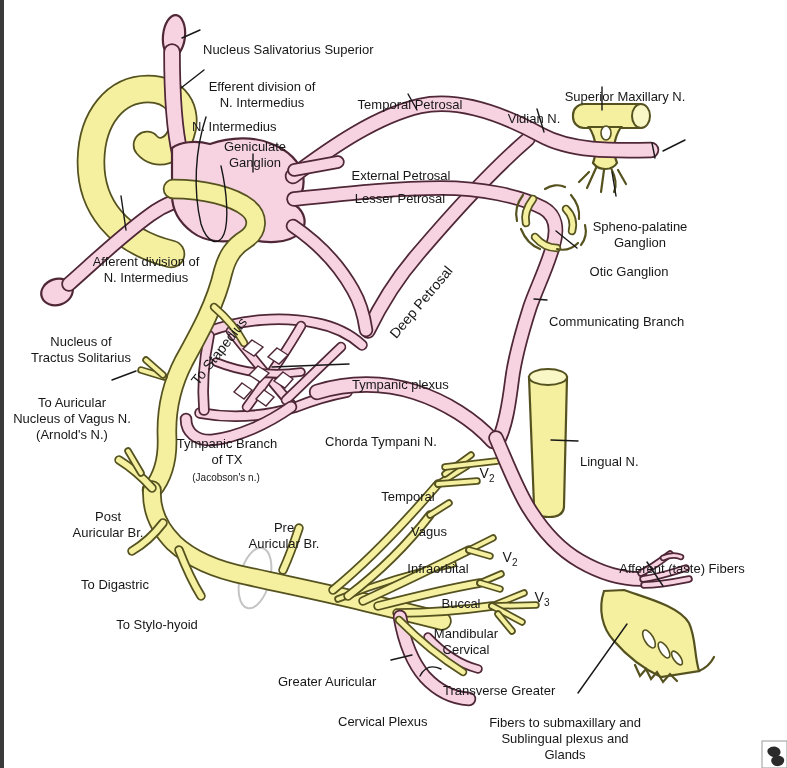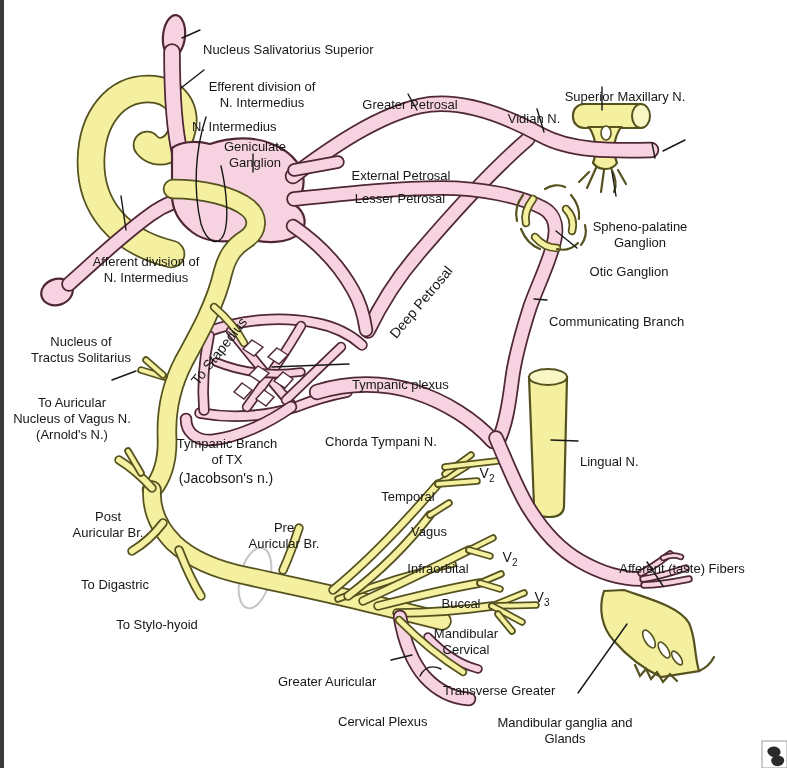--- a/index.html
+++ b/index.html
@@ -3,21 +3,21 @@
 <meta charset="utf-8">
 <style>
   html,body{margin:0;padding:0;background:#fff;}
   #stage{position:relative;width:787px;height:768px;background:var(--bg,#fff);overflow:hidden;
          font-family:"Liberation Sans",sans-serif;}
   #art{position:absolute;left:0;top:0;}
   #labels{position:absolute;left:0;top:0;width:100%;height:100%;margin-top:21px;}
   .lbl{position:absolute;font-size:13px;line-height:16px;color:var(--ink,#171717);white-space:nowrap;}
   .c{transform:translateX(-50%);text-align:center;}
   .rot{transform:translate(-50%,-50%) rotate(var(--rot));text-align:center;font-size:14px;}
-  .small{font-size:14px;}
+  .small{font-size:10px;}
   .vlab{font-size:14px;font-weight:normal;}
   .vlab sub{font-size:10px;}
   path.tube,path.tube-core{fill:none;stroke-linecap:round;stroke-linejoin:round;}
   .ptr{fill:none;stroke:var(--ink,#171717);stroke-width:1.4;stroke-linecap:round;}
   .oliveln{fill:none;stroke:var(--yout,#55521f);stroke-width:2.2;stroke-linecap:round;}
   .fillPink{fill:var(--pink,#f7d3e1);stroke:var(--pout,#4f2736);stroke-width:2.2;}
   .fillYellow{fill:var(--yellow,#f4f0a0);stroke:var(--yout,#55521f);stroke-width:2.2;}
   .fillYellowLight{fill:var(--yellowlight,#faf7c6);stroke:var(--yout,#55521f);stroke-width:2;}
   .hole{fill:#fff;stroke:var(--yout,#55521f);stroke-width:1.6;}
   .diamond{fill:#fff;stroke:var(--pout,#4f2736);stroke-width:1.4;}
@@ -261,21 +261,21 @@
   <div class="lbl" style="left:203px;top:21px">Nucleus Salivatorius Superior</div>
   <div class="lbl c" style="left:262px;top:58px">
     <div>Efferent division of</div>
     <div>N. Intermedius</div>
   </div>
   <div class="lbl" style="left:192px;top:98px">N. Intermedius</div>
   <div class="lbl c" style="left:255px;top:118px">
     <div>Geniculate</div>
     <div>Ganglion</div>
   </div>
-  <div class="lbl c" style="left:410px;top:76px">Greater Petrosal</div>
+  <div class="lbl c" style="left:410px;top:76px">Temporal Petrosal</div>
   <div class="lbl c" style="left:534px;top:90px">Vidian N.</div>
   <div class="lbl c" style="left:625px;top:68px">Superior Maxillary N.</div>
   <div class="lbl c" style="left:401px;top:147px">External Petrosal</div>
   <div class="lbl c" style="left:400px;top:170px">Lesser Petrosal</div>
   <div class="lbl c" style="left:640px;top:198px">
     <div>Spheno-palatine</div>
     <div>Ganglion</div>
   </div>
   <div class="lbl c" style="left:629px;top:243px">Otic Ganglion</div>
   <div class="lbl c" style="left:146px;top:233px">
@@ -321,18 +321,19 @@
     <div>Pre</div>
     <div>Auricular Br.</div>
   </div>
   <div class="lbl c" style="left:115px;top:556px">To Digastric</div>
   <div class="lbl c" style="left:157px;top:596px">To Stylo-hyoid</div>
   <div class="lbl c" style="left:682px;top:540px">Afferent (taste) Fibers</div>
   <div class="lbl" style="left:278px;top:653px">Greater Auricular</div>
   <div class="lbl" style="left:443px;top:662px">Transverse Greater</div>
   <div class="lbl" style="left:338px;top:693px">Cervical Plexus</div>
   <div class="lbl c" style="left:565px;top:694px">
-    <div>Mandibular ganglia and</div>
+    <div>Fibers to submaxillary and</div>
+    <div>Sublingual plexus and</div>
     <div>Glands</div>
   </div>
 </div>
 
 </div>
 
 </body></html>

